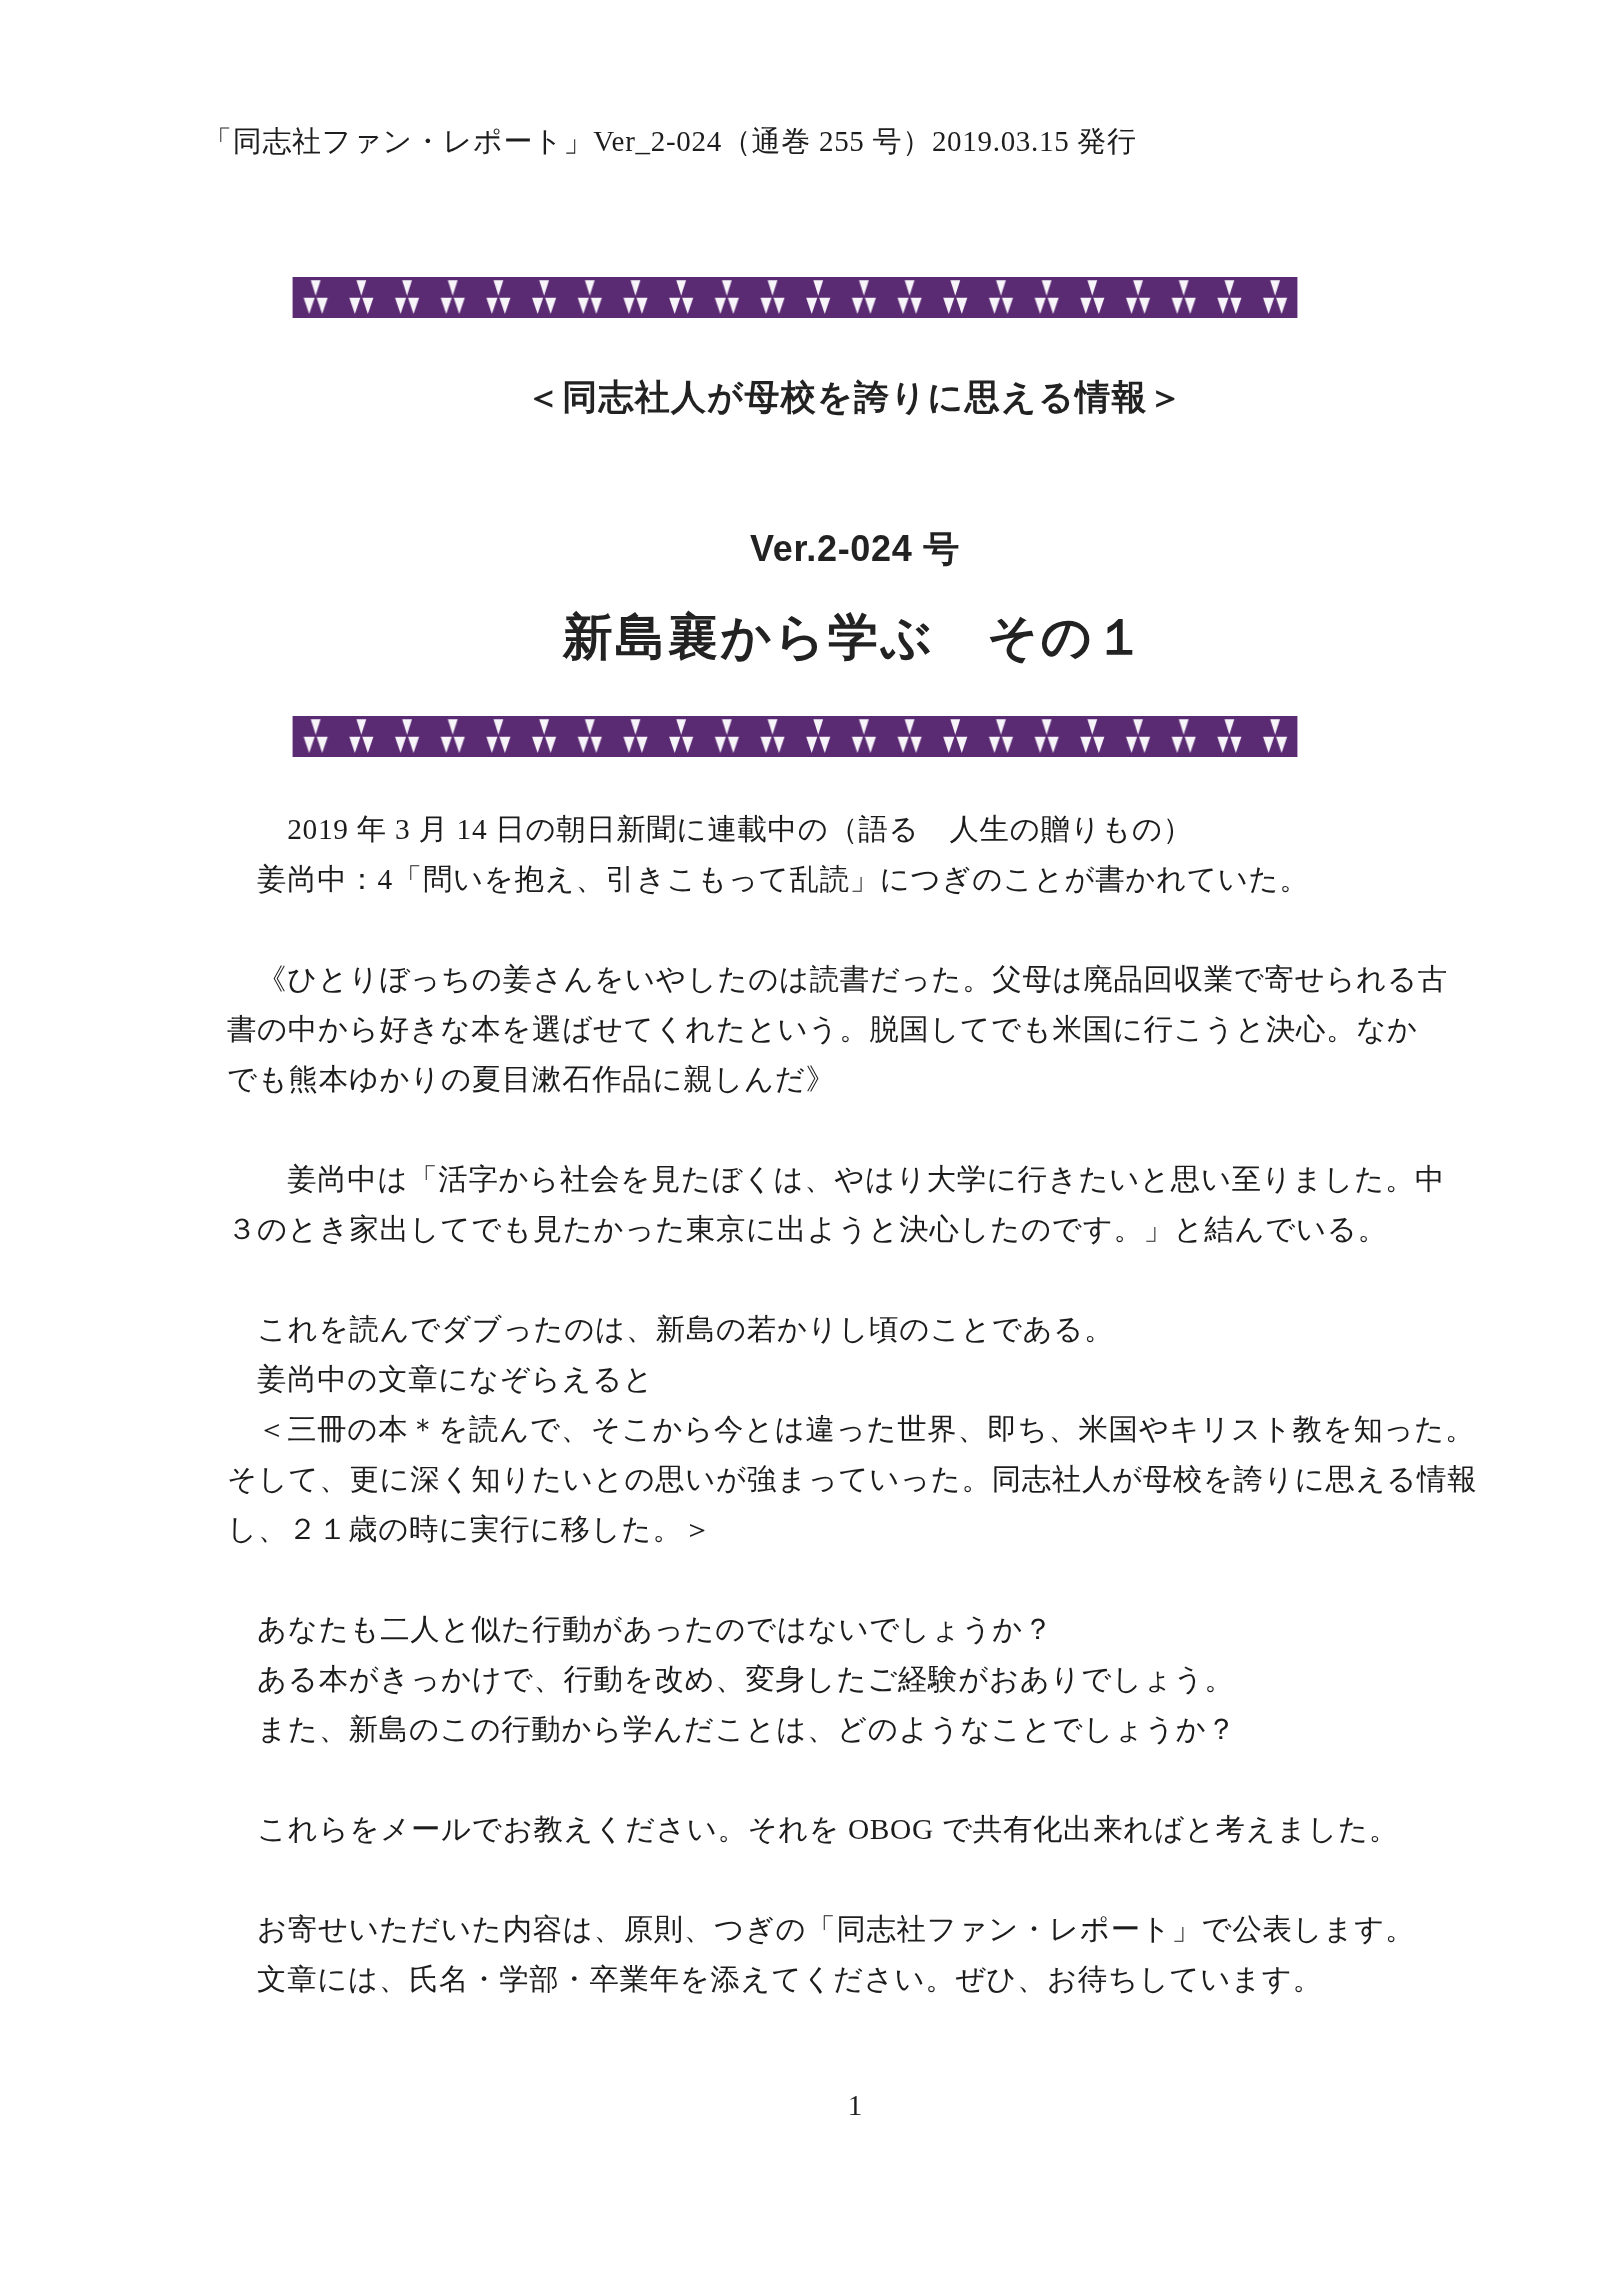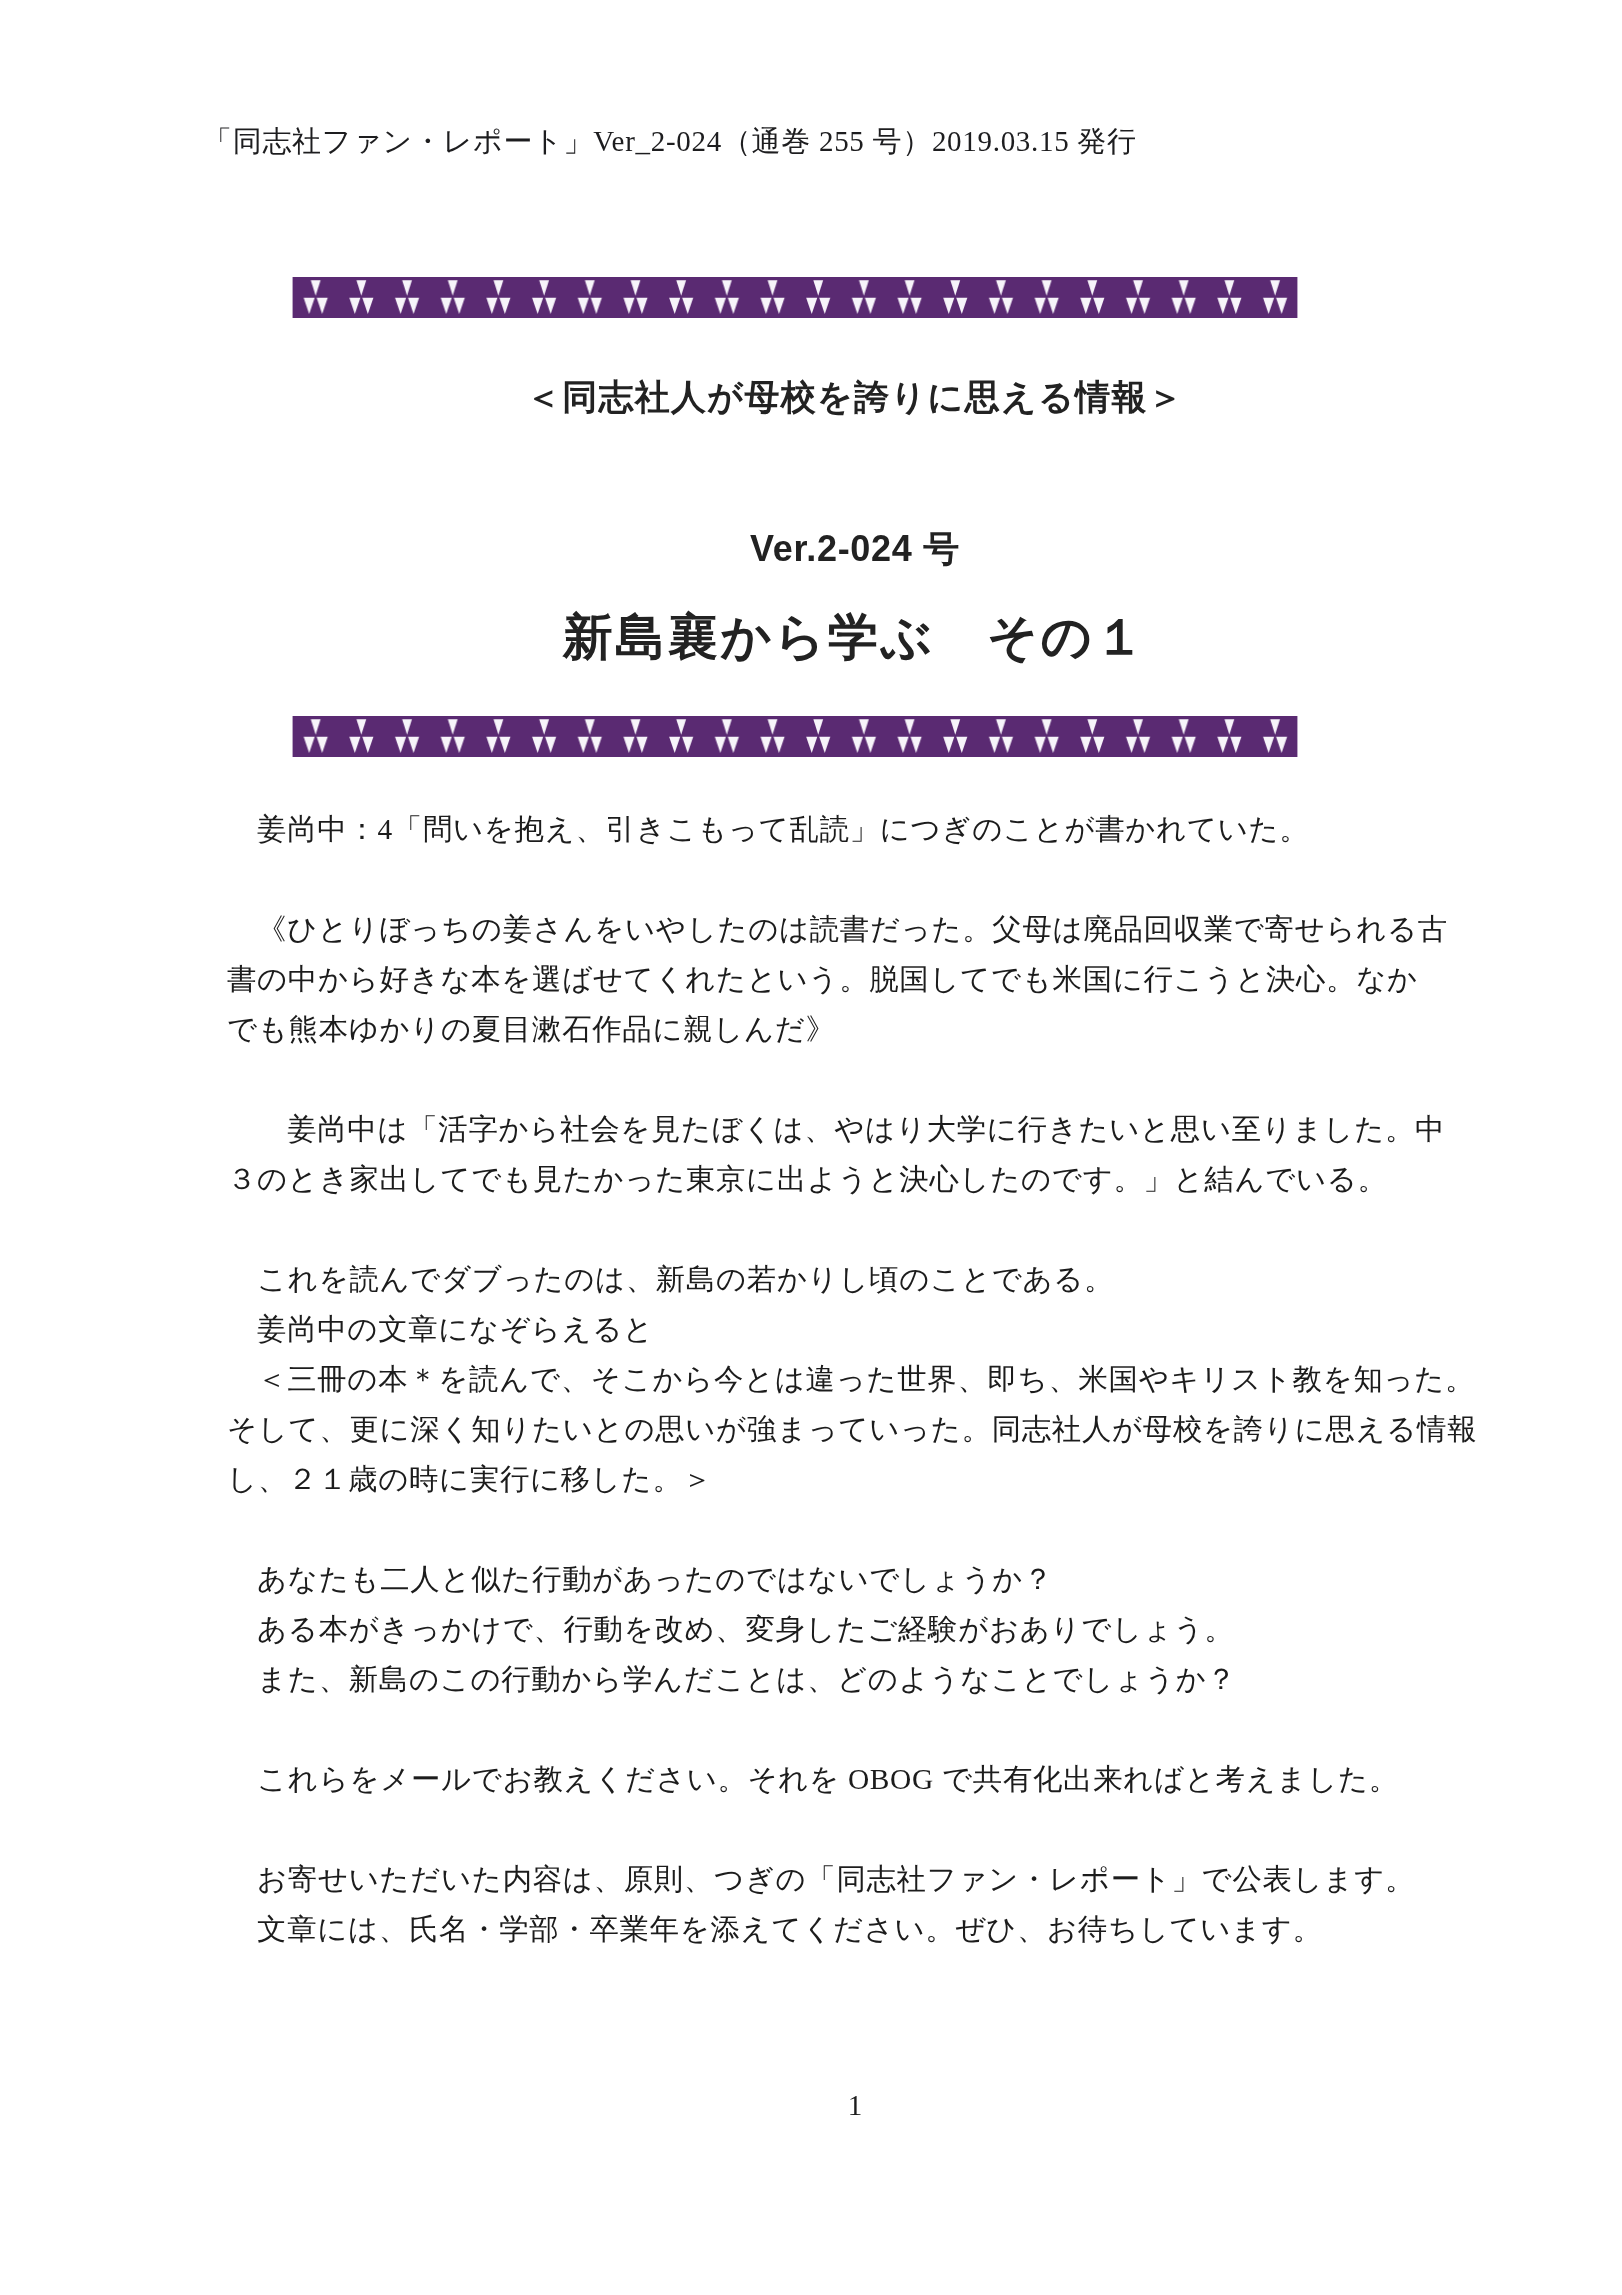--- a/index.html
+++ b/index.html
@@ -68,20 +68,21 @@
 
   <div class="centered headline">新島襄から学ぶ　その１</div>
 
   <svg class="band band-bottom" width="1010" height="41" role="presentation" viewBox="0 0 1544 63">
     <rect class="band-bg" width="1544" height="63"></rect>
     <rect width="1544" height="63" fill="url(#tri-motif)"></rect>
   </svg>
 
   <div class="body-text">
 
+  <div class="body-line">　　2019 年 3 月 14 日の朝日新聞に連載中の（語る　人生の贈りもの）</div>
       <div class="body-line">　姜尚中：4「問いを抱え、引きこもって乱読」につぎのことが書かれていた。</div>
       <div class="body-line"></div>
       <div class="body-line">　《ひとりぼっちの姜さんをいやしたのは読書だった。父母は廃品回収業で寄せられる古</div>
       <div class="body-line">書の中から好きな本を選ばせてくれたという。脱国してでも米国に行こうと決心。なか</div>
       <div class="body-line">でも熊本ゆかりの夏目漱石作品に親しんだ》</div>
       <div class="body-line"></div>
       <div class="body-line">　　姜尚中は「活字から社会を見たぼくは、やはり大学に行きたいと思い至りました。中</div>
       <div class="body-line">３のとき家出してでも見たかった東京に出ようと決心したのです。」と結んでいる。</div>
       <div class="body-line"></div>
       <div class="body-line">　これを読んでダブったのは、新島の若かりし頃のことである。</div>

